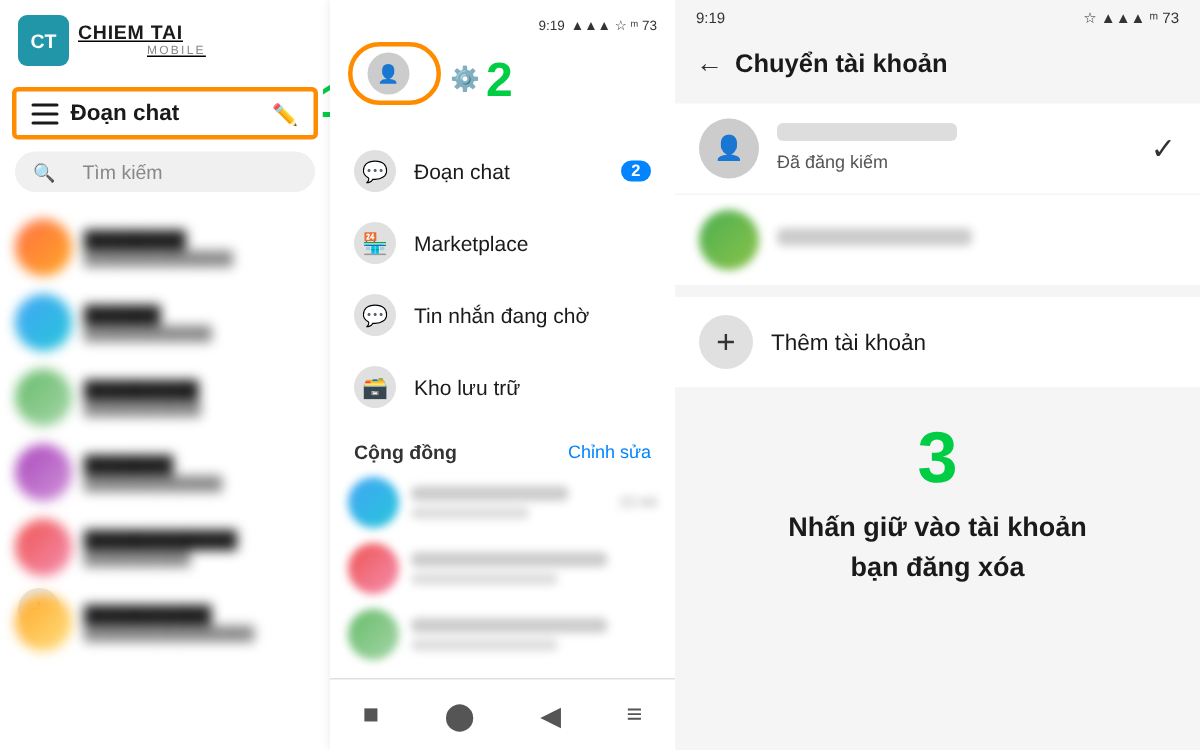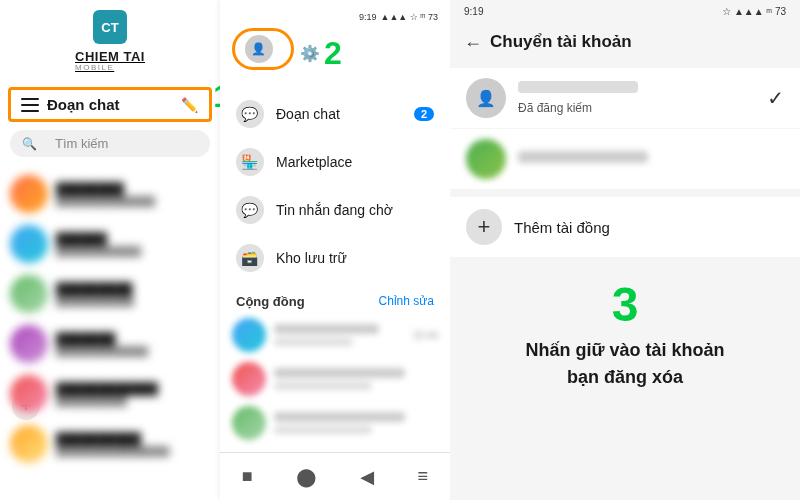--- a/index.html
+++ b/index.html
@@ -30,21 +30,20 @@
       flex-shrink: 0;
     }
 
     
     .logo-bar {
       display: flex;
       align-items: center;
       padding: 10px 12px;
       gap: 6px;
       background: #fff;
-      flex-direction: column;
     }
     .logo-icon {
       width: 34px;
       height: 34px;
       background: #2196a8;
       border-radius: 6px;
       display: flex;
       align-items: center;
       justify-content: center;
       color: #fff;
@@ -61,20 +60,21 @@
       font-size: 13px;
       font-weight: 800;
       color: #1a1a1a;
       letter-spacing: 0.5px;
     }
     .logo-sub {
       font-size: 8px;
       color: #888;
       letter-spacing: 1.5px;
       text-transform: uppercase;
+      margin-left: 46px;
     }
 
     
     .chat-header {
       display: flex;
       align-items: center;
       padding: 6px 10px;
       border: 3px solid #ff8c00;
       margin: 4px 8px;
       border-radius: 4px;
@@ -697,21 +697,21 @@
       <div class="account-item">
         <div class="acct-avatar-img"></div>
         <div class="acct-info">
           <div class="acct-name-blurred"></div>
         </div>
       </div>
     </div>
 
     <div class="add-account-item">
       <div class="add-circle">+</div>
-      <span class="add-account-label">Thêm tài đồng</span>
+      <span class="add-account-label">Thêm tài khoản</span>
     </div>
 
     <div class="step-3-area">
       <div class="step-3-number">3</div>
       <div class="step-3-text">
         <span>Nhấn giữ vào tài khoản</span><br>
         <span>bạn đăng xóa</span>
       </div>
     </div>
   </div>

